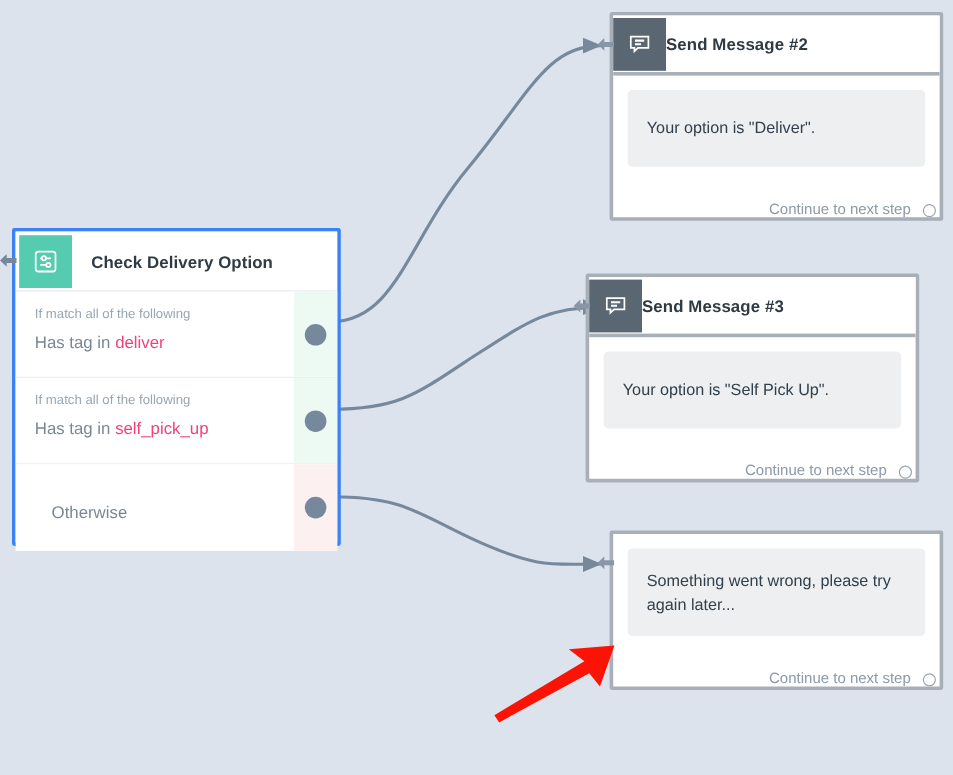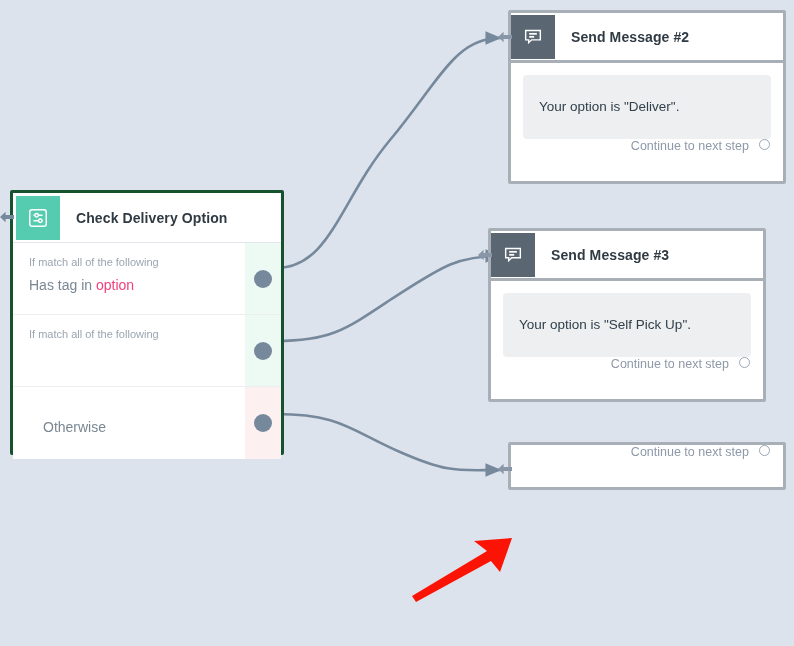--- a/index.html
+++ b/index.html
@@ -27,21 +27,21 @@
     pointer-events: none;
   }
 
   
   .cond-node {
     position: absolute;
     left: 10px;
     top: 190px;
     width: 274px;
     height: 265px;
-    border: 3px solid #14532d;
+    border: 3px solid #3b82f6;
     background: #ffffff;
     border-radius: 2px;
   }
   .cond-header {
     height: 50px;
     display: flex;
     align-items: center;
     background: #ffffff;
     border-bottom: 1px solid #e2e6ea;
   }
@@ -136,43 +136,42 @@
     background: #5a6772;
     display: flex;
     align-items: center;
     justify-content: center;
     flex: 0 0 auto;
   }
   .msg-title {
     font-size: 14px;
     font-weight: bold;
     color: #2f3a43;
-    margin-left: 16px;
     letter-spacing: 0.1px;
   }
   .msg-body {
     padding: 12px 12px 0 12px;
   }
   .msg-bubble {
     background: #eeeff0;
     border-radius: 4px;
     padding: 17px 16px;
     min-height: 64px;
     font-size: 13.5px;
     color: #31404c;
     line-height: 1.45;
     display: flex;
     align-items: center;
   }
   .msg-footer {
     height: 42px;
     display: flex;
-    align-items: flex-start;
+    align-items: flex-end;
     justify-content: flex-end;
-    padding-right: 13px;
+    padding-right: 3px;
   }
   .msg-footer-label {
     font-size: 12.5px;
     color: #8d99a8;
   }
   .msg-footer-circle {
     width: 11px;
     height: 11px;
     border: 1.6px solid #9aa6b4;
     border-radius: 50%;
@@ -235,28 +234,32 @@
       <div class="cond-title">Check Delivery Option</div>
     </div>
 
     <div class="cond-rows">
 
       <div class="cond-row match">
         <div class="strip"></div>
         <div class="cond-sub">If match all of the following</div>
         <div class="cond-main">
           <span>Has tag in</span>
-          <span class="cond-tag">option</span>
+          <span class="cond-tag">deliver</span>
         </div>
         <div class="port-dot"></div>
       </div>
 
       <div class="cond-row match">
         <div class="strip"></div>
         <div class="cond-sub">If match all of the following</div>
+        <div class="cond-main">
+          <span>Has tag in</span>
+          <span class="cond-tag">self_pick_up</span>
+        </div>
         <div class="port-dot"></div>
       </div>
 
       <div class="cond-row otherwise">
         <div class="strip"></div>
         <div class="cond-main">Otherwise</div>
         <div class="port-dot"></div>
       </div>
 
     </div>
@@ -299,20 +302,23 @@
       <div class="msg-bubble">Your option is "Self Pick Up".</div>
     </div>
     <div class="msg-footer">
       <span class="msg-footer-label">Continue to next step</span>
       <span class="msg-footer-circle"></span>
     </div>
   </div>
 
   <div class="msg-node" id="node-msg1">
     <div class="msg-left-marker"></div>
+    <div class="msg-body">
+      <div class="msg-bubble">Something went wrong, please try again later...</div>
+    </div>
     <div class="msg-footer">
       <span class="msg-footer-label">Continue to next step</span>
       <span class="msg-footer-circle"></span>
     </div>
   </div>
 
   <svg id="arrow-annotation" viewBox="0 0 794 646">
     <path d="M412,596 L487,551 L474,541 L512,538 L500,572 L491,561 L416,602 Z" fill="#fb1405"></path>
   </svg>
 

